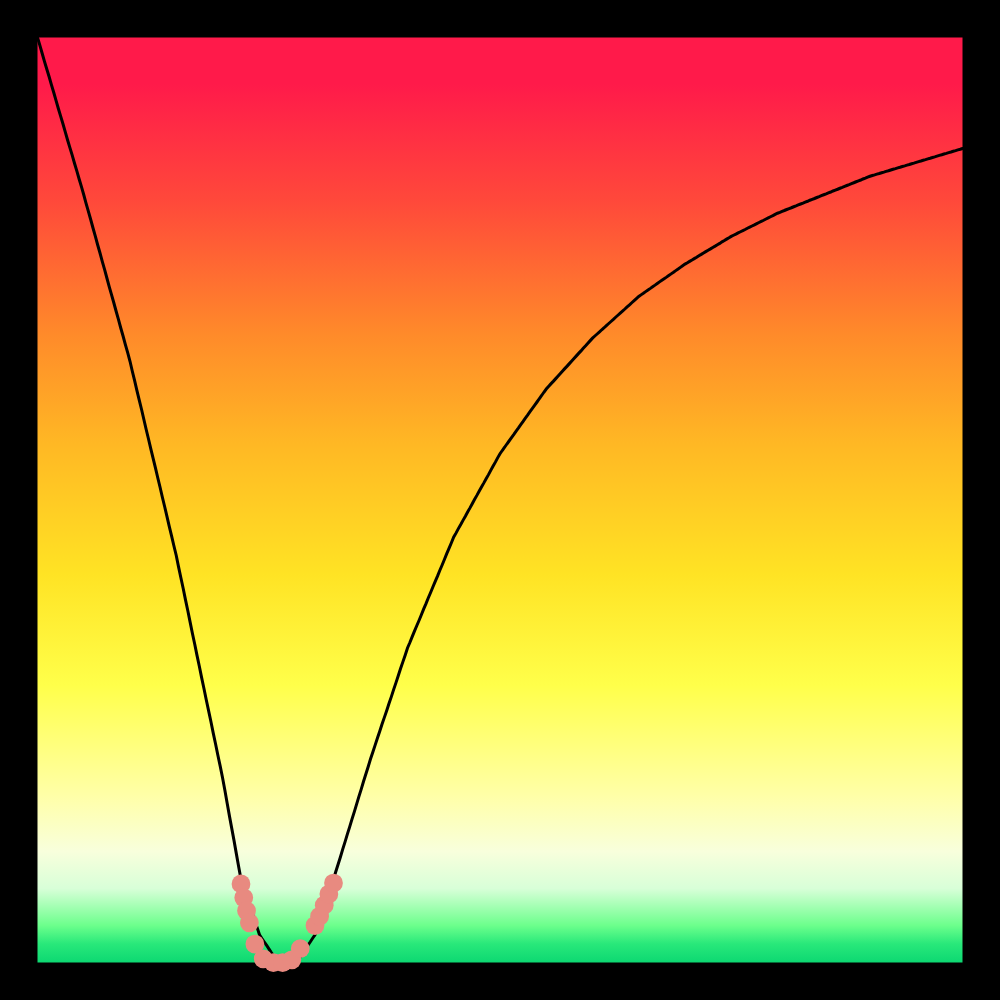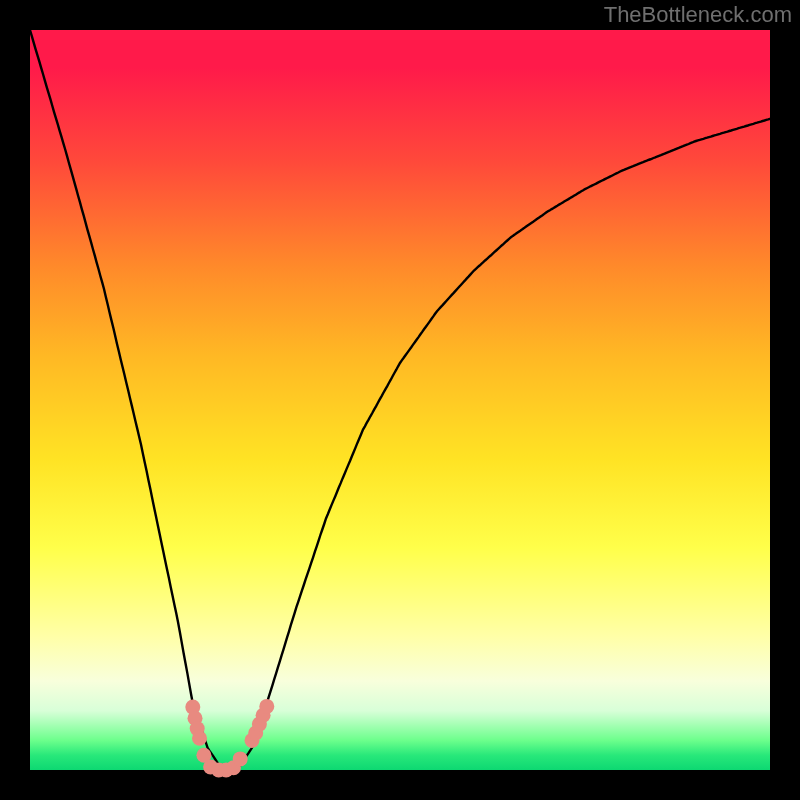--- a/index.html
+++ b/index.html
@@ -39,14 +39,13 @@
       <circle cx="218.7" cy="770.0" r="7.5" fill="#e88a80"></circle>
       <circle cx="226.1" cy="770.0" r="7.5" fill="#e88a80"></circle>
       <circle cx="233.5" cy="767.8" r="7.5" fill="#e88a80"></circle>
       <circle cx="240.2" cy="758.9" r="7.5" fill="#e88a80"></circle>
       <circle cx="252.0" cy="740.4" r="7.5" fill="#e88a80"></circle>
       <circle cx="255.7" cy="733.0" r="7.5" fill="#e88a80"></circle>
       <circle cx="259.4" cy="724.1" r="7.5" fill="#e88a80"></circle>
       <circle cx="263.1" cy="715.2" r="7.5" fill="#e88a80"></circle>
       <circle cx="266.8" cy="706.4" r="7.5" fill="#e88a80"></circle>
     </svg>
-  <div id="attribution">TheBottleneck.com</div>
 </div>
 
 </body></html>

